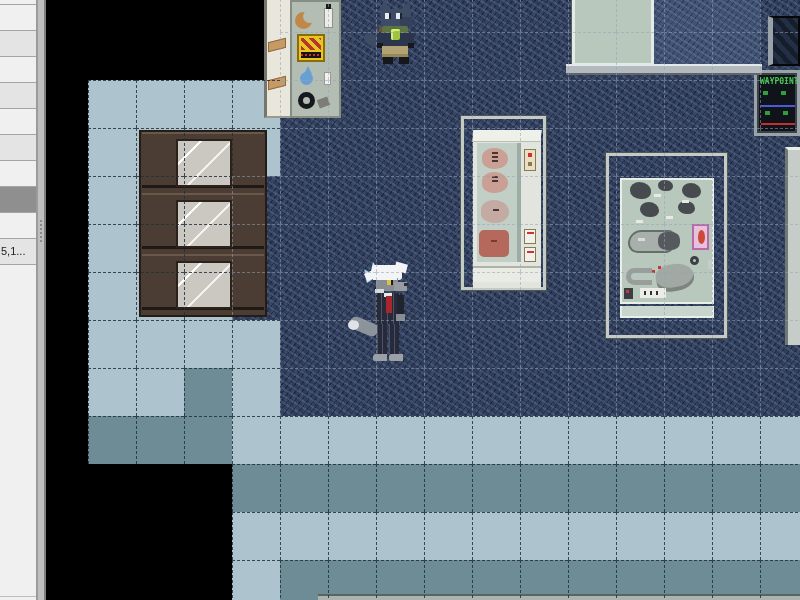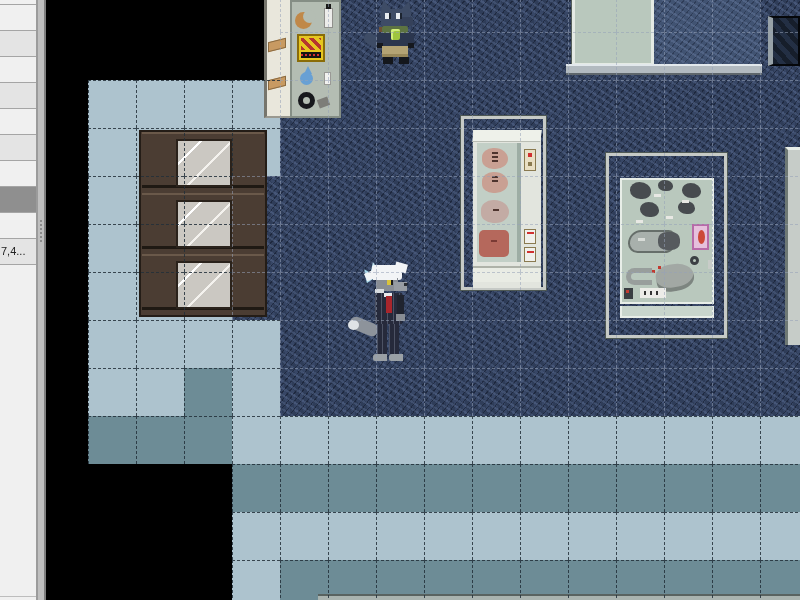--- a/index.html
+++ b/index.html
@@ -173,21 +173,21 @@
   <div id="sidebar">
       <div class="srow even" style="top: 4px;"></div>
       <div class="srow odd" style="top: 30px;"></div>
       <div class="srow even" style="top: 56px;"></div>
       <div class="srow odd" style="top: 82px;"></div>
       <div class="srow even" style="top: 108px;"></div>
       <div class="srow odd" style="top: 134px;"></div>
       <div class="srow even" style="top: 160px;"></div>
       <div class="srow sel" style="top: 186px;"></div>
       <div class="srow even" style="top: 212px;"></div>
-      <div class="srow odd" style="top: 238px;">7,4...</div>
+      <div class="srow odd" style="top: 238px;">5,1...</div>
       <div class="srow even" style="top: 264px;"></div>
       <div id="sidebar-bottomline"></div>
     </div>
   <div id="splitter">
       <span class="dots"></span>
     </div>
 
   <div id="map">
     <div id="tilelayer">
         <div class="tile tK" style="left: -6px; top: -16px;"></div>
@@ -397,20 +397,29 @@
         <div class="tile tT" style="left: 570px; top: 560px;"></div>
         <div class="tile tT" style="left: 618px; top: 560px;"></div>
         <div class="tile tT" style="left: 666px; top: 560px;"></div>
         <div class="tile tT" style="left: 714px; top: 560px;"></div>
       </div>
 
     <div class="ent" id="topcase"></div>
     <div class="ent" id="topnavy"></div>
     <div class="ent" id="topbar"></div>
     <div class="ent" id="kiosk"></div>
+    <div class="ent" id="waypoint">
+      <span class="wtext">WAYPOINT</span>
+      <i class="gdot" style="left:6px;top:18px"></i>
+      <i class="gdot" style="left:24px;top:18px"></i>
+      <i class="bline"></i>
+      <i class="gdot" style="left:8px;top:38px"></i>
+      <i class="gdot" style="left:26px;top:38px"></i>
+      <i class="rline"></i>
+    </div>
     <div class="ent" id="rightstrip"></div>
     <div class="ent" id="bottomedge"></div>
 
     <div class="ent" id="cabinet">
       <i class="cabunit" style="top:0">
           <i class="cabglass"></i>
         </i>
       <i class="cabunit" style="top:61px">
           <i class="cabglass"></i>
         </i>

